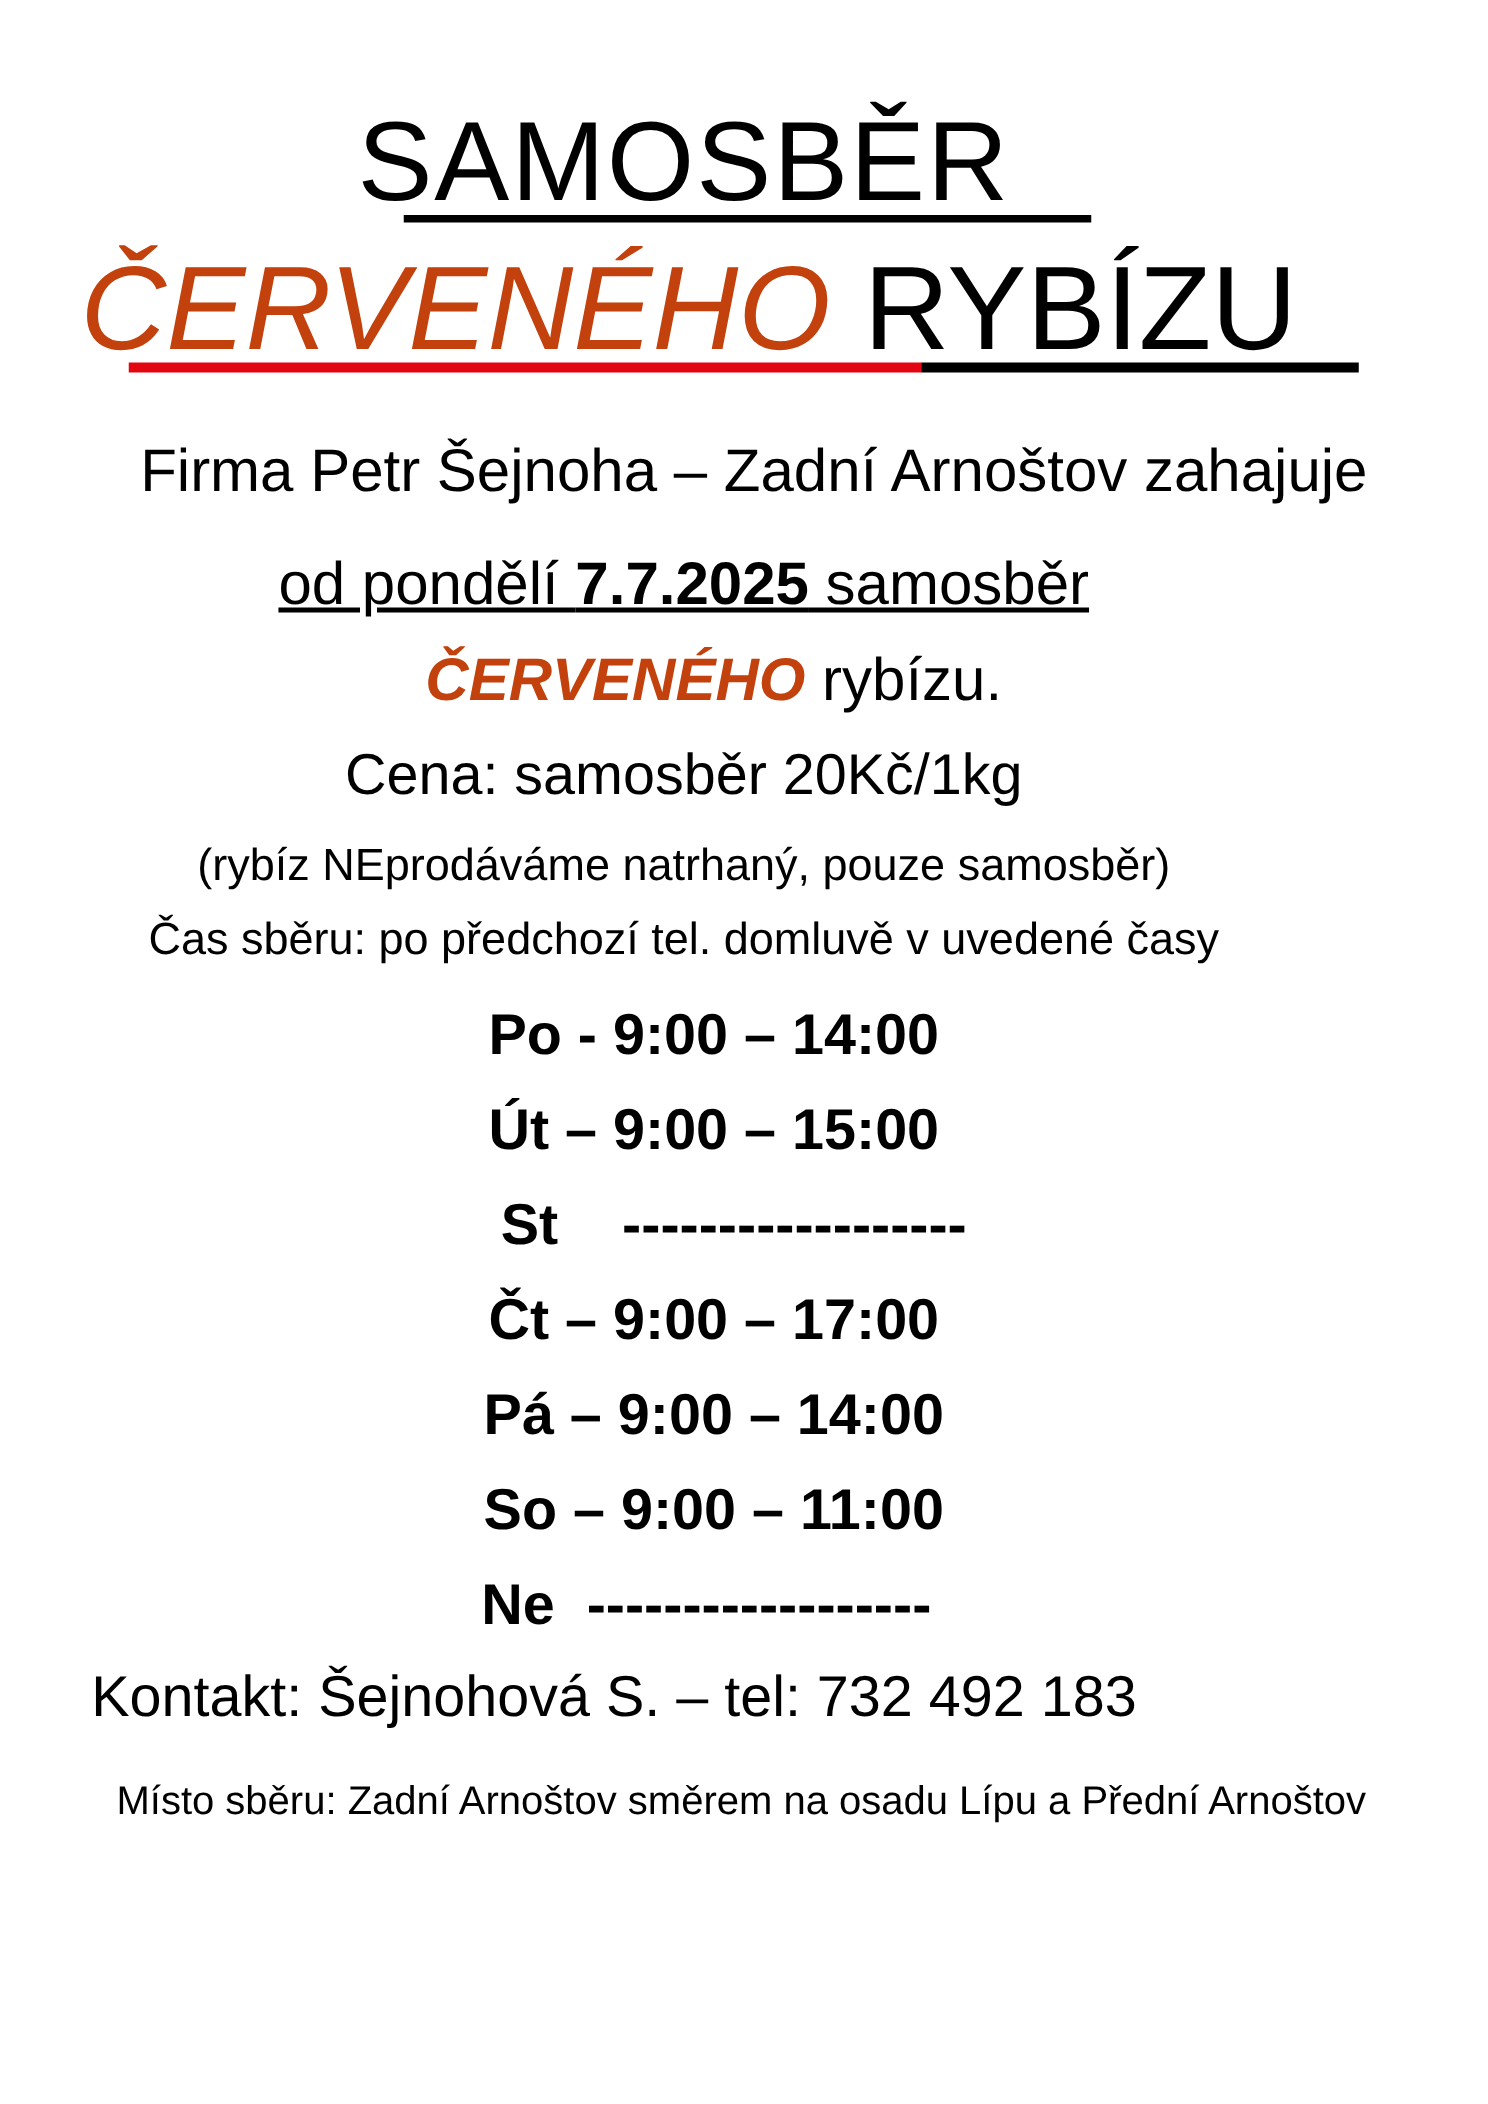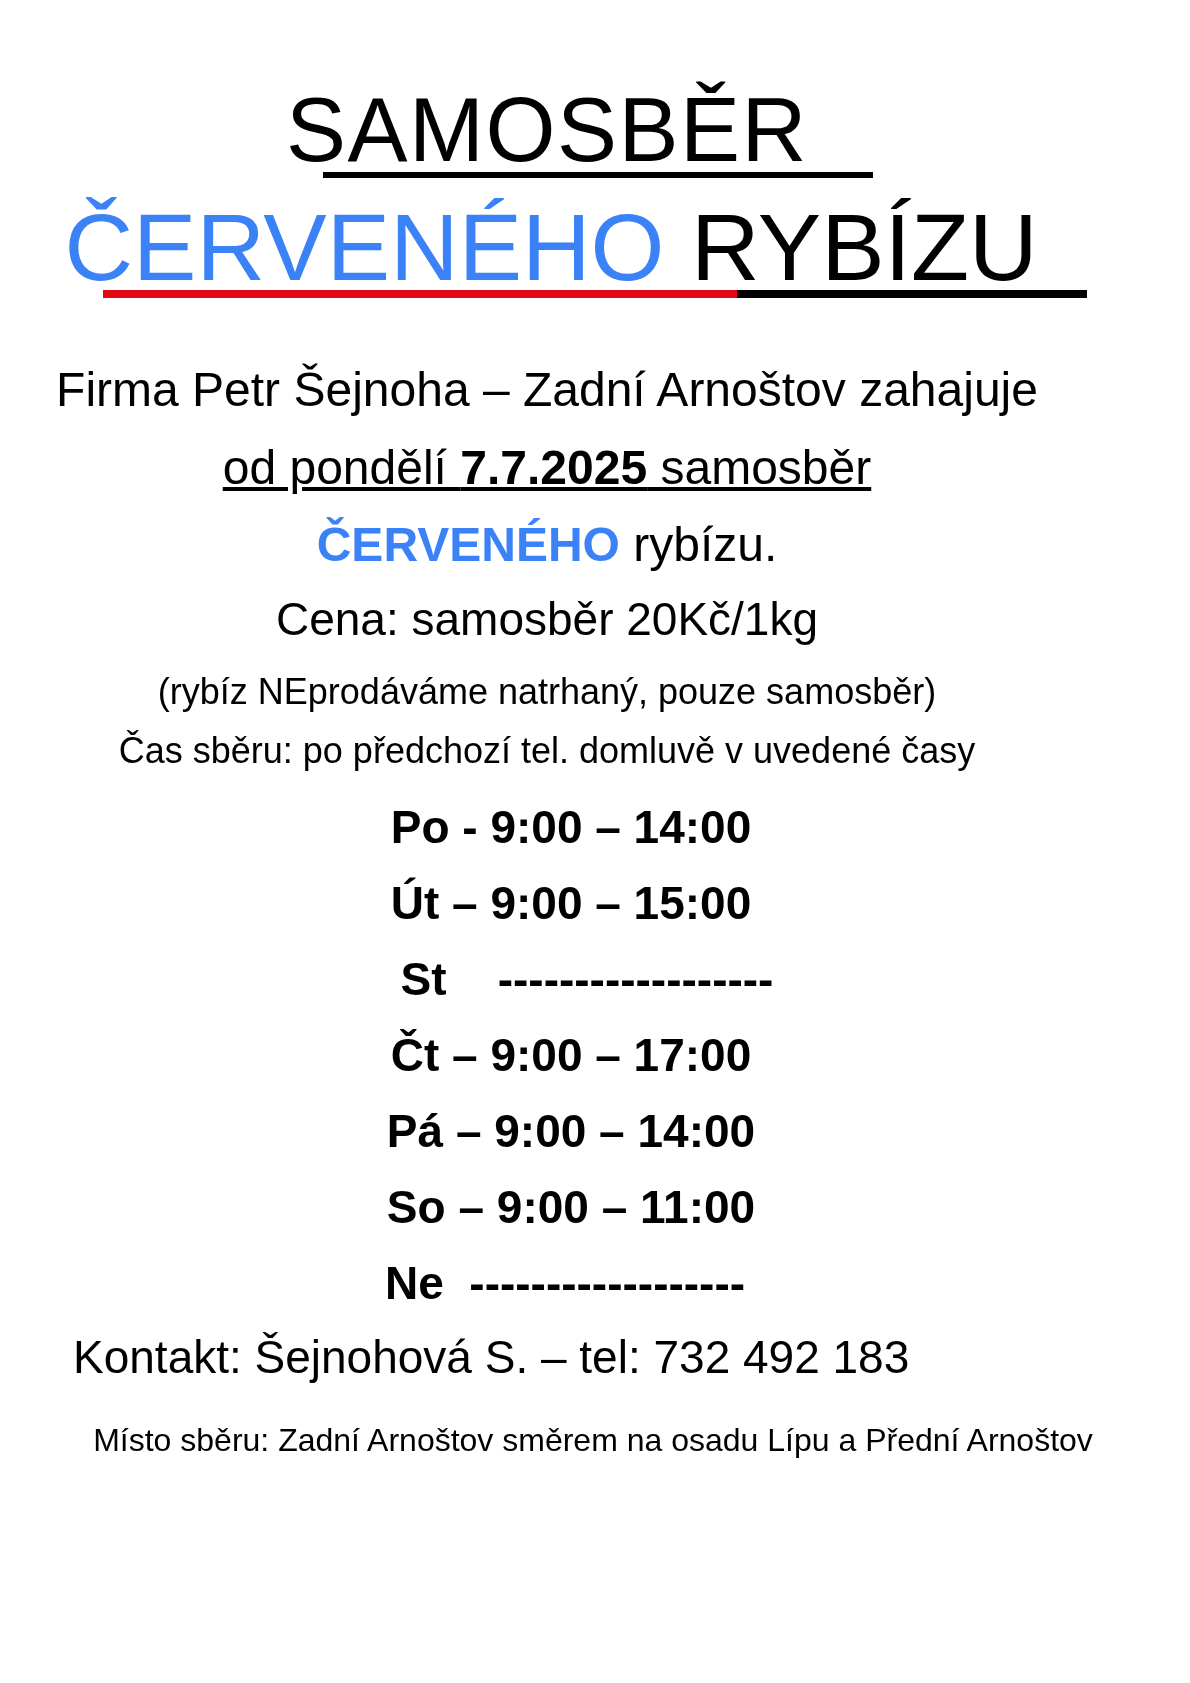--- a/index.html
+++ b/index.html
@@ -1,30 +1,30 @@
 <!DOCTYPE html>
 <html><head>
 <meta charset="utf-8">
 <style>
   html, body { margin: 0; padding: 0; background: #ffffff; }
   body { width: 1190px; height: 1683px; position: relative; overflow: hidden;
          font-family: "Liberation Sans", sans-serif; color: #000; }
   .line { position: absolute; left: 0; width: 1094px; text-align: center; line-height: 1; white-space: nowrap; }
   .left { text-align: center; }
-  .red { color: #3b82f6; }
+  .red { color: #c2410c; font-style: italic; }
   .b { font-weight: bold; }
   .uline { position: absolute; }
   #t1 { font-size: 90px; top: 85px; letter-spacing: 1.5px; }
   #t2 { font-size: 95px; top: 200px; left: 4px; }
   #u1 { left: 323px; width: 550px; top: 172px; height: 6px; background: #000; }
   #u2r { left: 103px; width: 634px; top: 290px; height: 8px; background: #e20613; }
   #u2b { left: 737px; width: 350px; top: 290px; height: 8px; background: #000; }
-  #l1 { font-size: 48px; top: 366px; }
+  #l1 { font-size: 48px; top: 354px; text-align: right; }
   #l2 { font-size: 48px; top: 444px; text-decoration: underline; }
-  #l3 { font-size: 48px; top: 521px; }
+  #l3 { font-size: 48px; top: 521px; padding-left: 24px; }
   #l4 { font-size: 46px; top: 596px; }
   #l5 { font-size: 36px; top: 674px; }
   #l6 { font-size: 36px; top: 733px; }
   .sched { font-size: 46px; font-weight: bold; margin-left: 24px; }
   .dashes { letter-spacing: 0px; }
   #contact { font-size: 46px; top: 1334px; left: 73px; width: auto; }
   #place { font-size: 32px; top: 1408px; left: 73px; width: 1040px; white-space: normal; line-height: 32px; margin-top: 16px; }
 </style>
 </head>
 <body>

